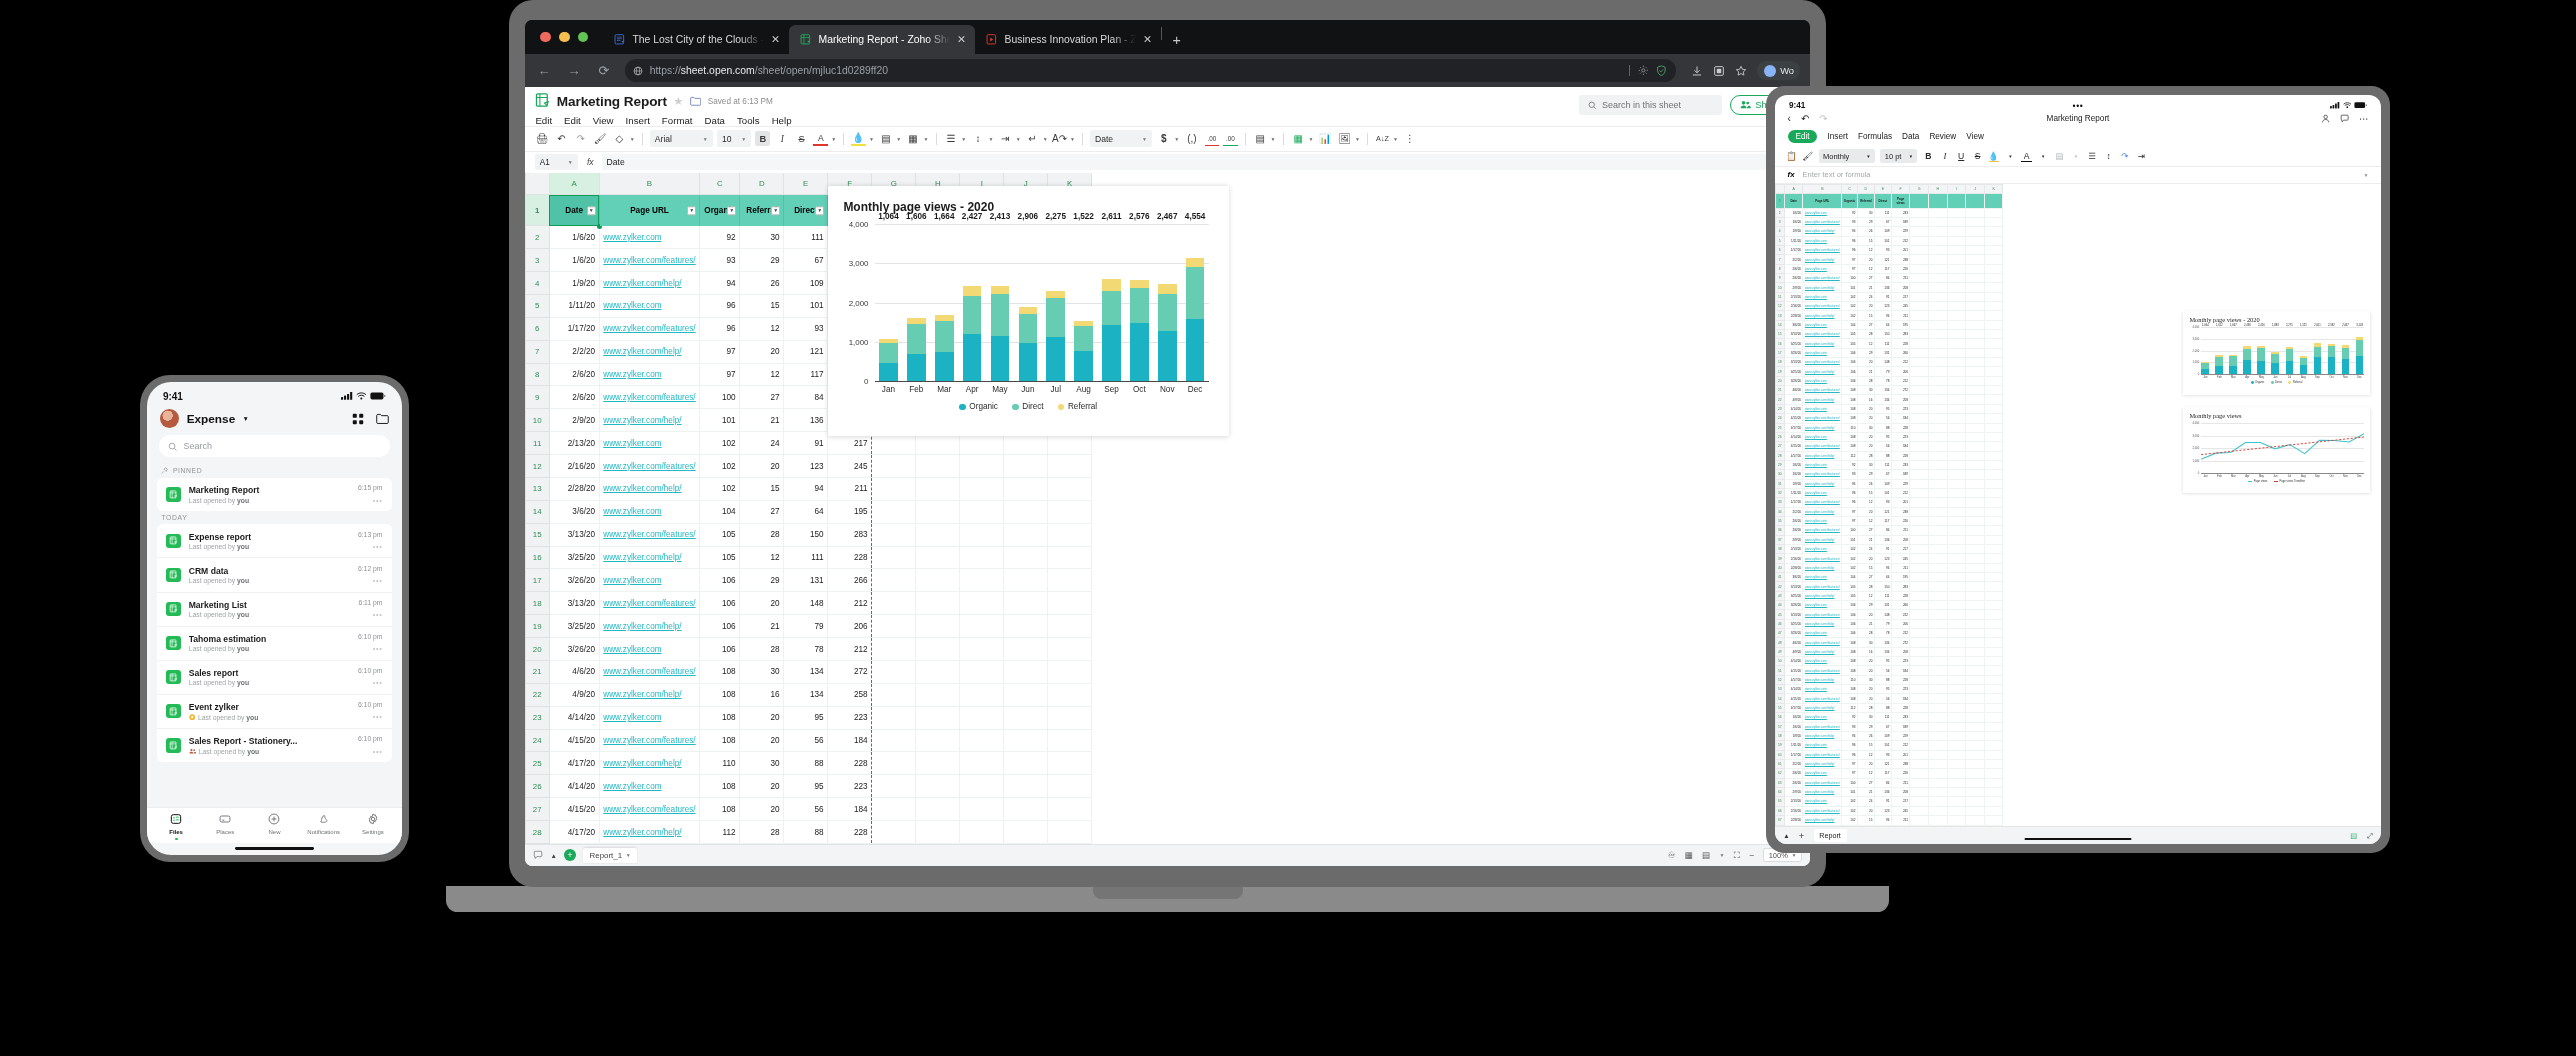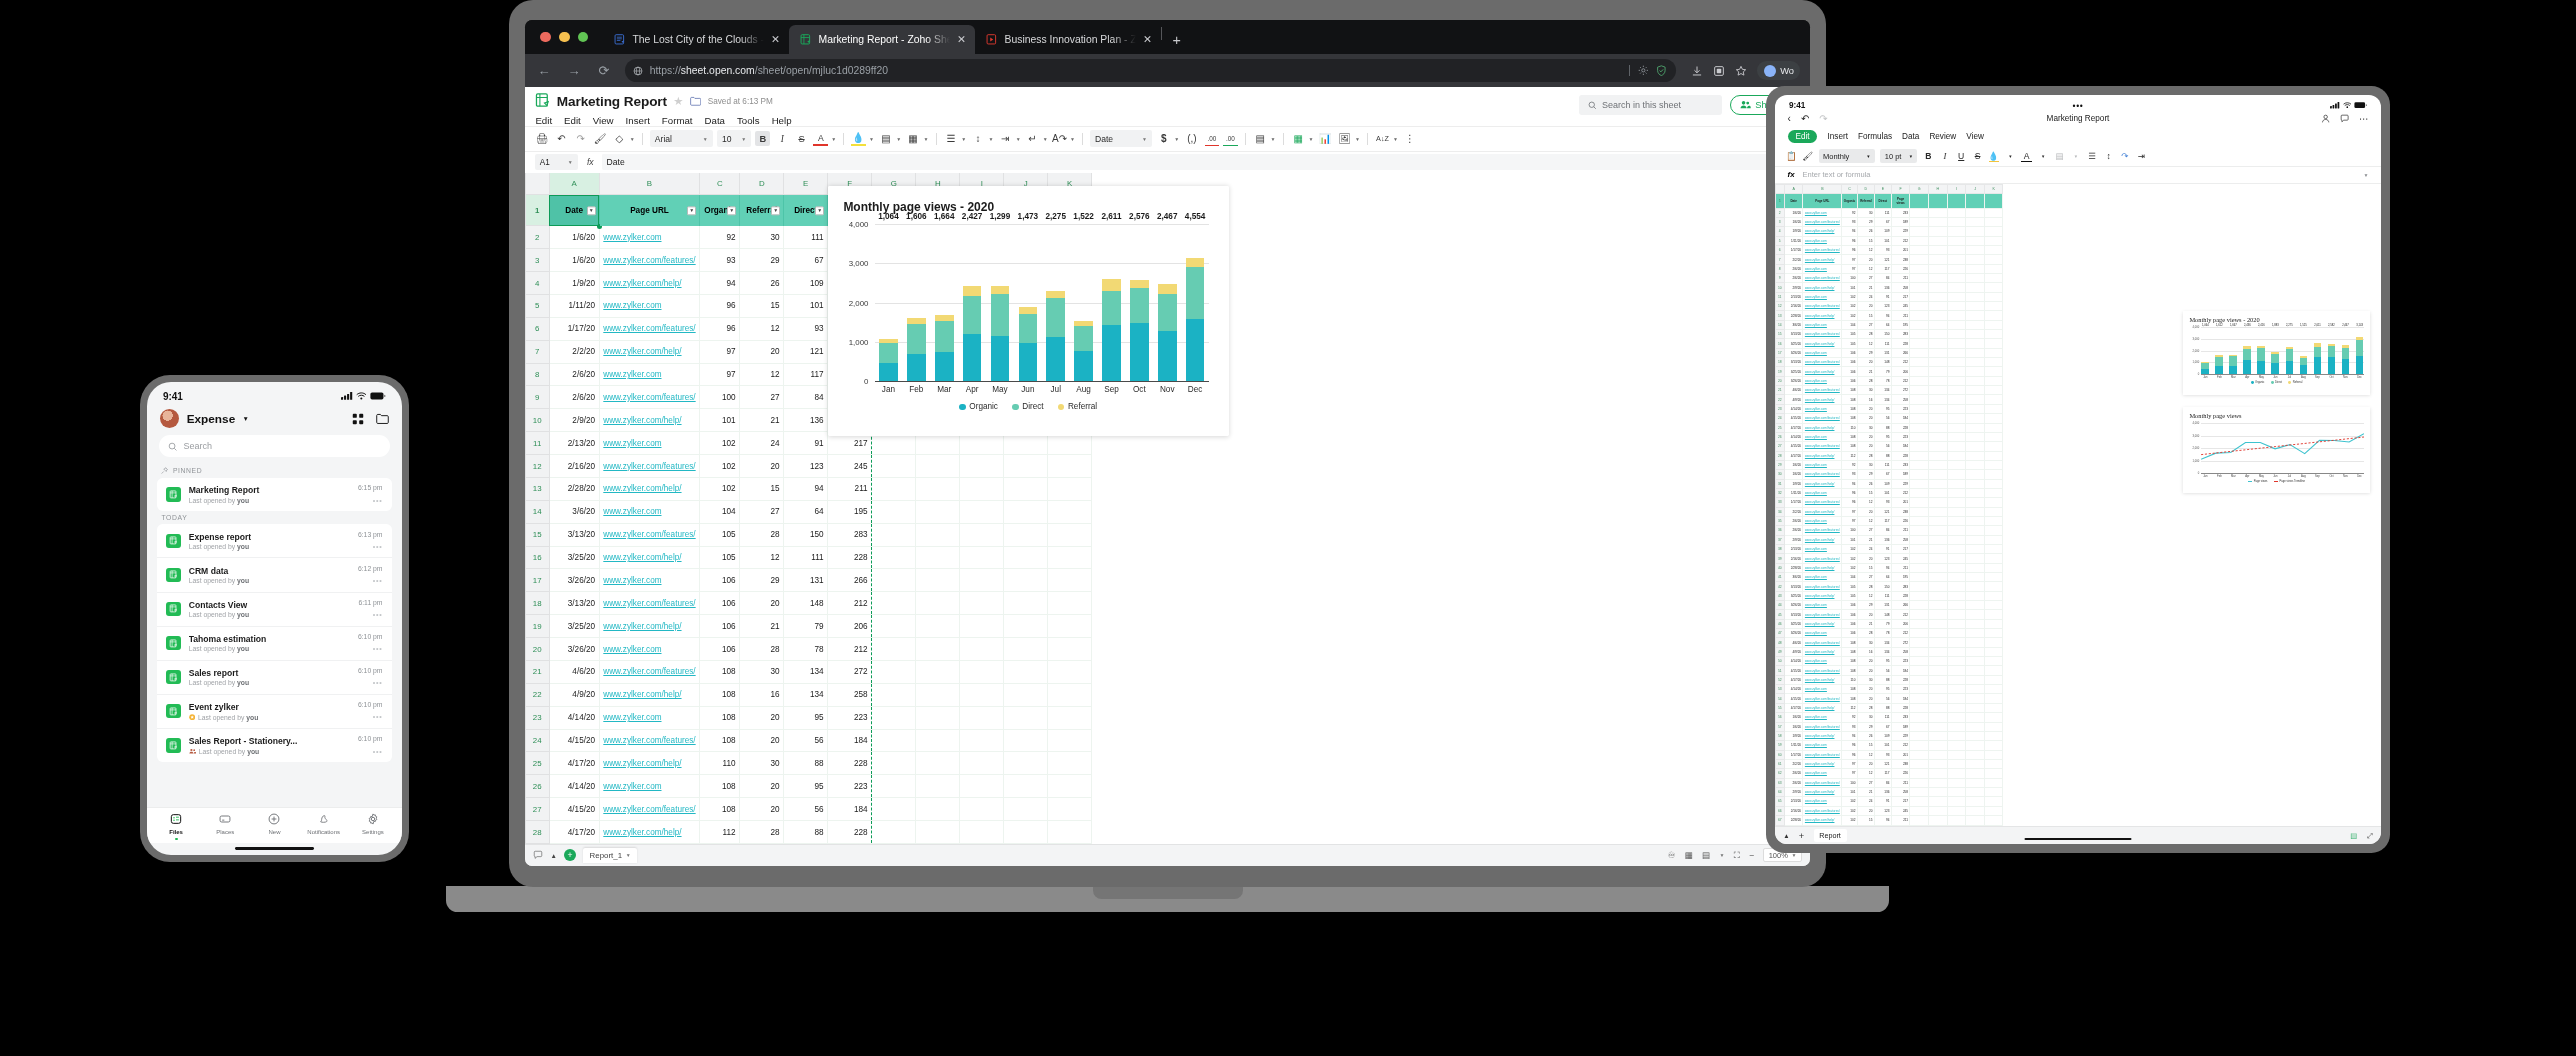--- a/index.html
+++ b/index.html
@@ -917,27 +917,27 @@
       <div class="seg s-dir" style="height:31px"></div>
       <div class="seg s-org" style="height:29px"></div>
     </div>
                     <div class="barcol">
       <span class="blabel">2,427</span>
       <div class="seg s-ref" style="height:10px"></div>
       <div class="seg s-dir" style="height:38px"></div>
       <div class="seg s-org" style="height:47px"></div>
     </div>
                     <div class="barcol">
-      <span class="blabel">1,299</span>
+      <span class="blabel">2,413</span>
       <div class="seg s-ref" style="height:8px"></div>
       <div class="seg s-dir" style="height:42px"></div>
       <div class="seg s-org" style="height:45px"></div>
     </div>
                     <div class="barcol">
-      <span class="blabel">1,473</span>
+      <span class="blabel">2,906</span>
       <div class="seg s-ref" style="height:7px"></div>
       <div class="seg s-dir" style="height:29px"></div>
       <div class="seg s-org" style="height:38px"></div>
     </div>
                     <div class="barcol">
       <span class="blabel">2,275</span>
       <div class="seg s-ref" style="height:6.7px"></div>
       <div class="seg s-dir" style="height:39px"></div>
       <div class="seg s-org" style="height:44px"></div>
     </div>
@@ -1156,21 +1156,21 @@
     </div>
             <div class="ph-item">
       <span class="ph-ficon">
                 <svg width="9.3" height="9.3" viewBox="0 0 16 16">
                   <rect x="2" y="1.6" width="10" height="12" rx="1.2" fill="none" stroke="#fff" stroke-width="1.3"></rect>
                   <path d="M2 5h10M5.4 1.6v12" stroke="#fff" stroke-width="1.1"></path>
                   <path d="M9.3 10.3l3.5-1.2-1.2 3.5z" fill="none" stroke="#fff" stroke-width="1"></path>
                 </svg>
               </span>
       <div class="ph-itxt">
-        <div class="ph-iname">Contacts View</div>
+        <div class="ph-iname">Marketing List</div>
         <div class="ph-isub">
                   <span>Last opened by <b>you</b></span>
                 </div>
       </div>
       <div class="ph-iright">
         <span class="ph-itime">6:11 pm</span>
         <span class="ph-dots">•••</span>
       </div>
     </div>
             <div class="ph-item">

